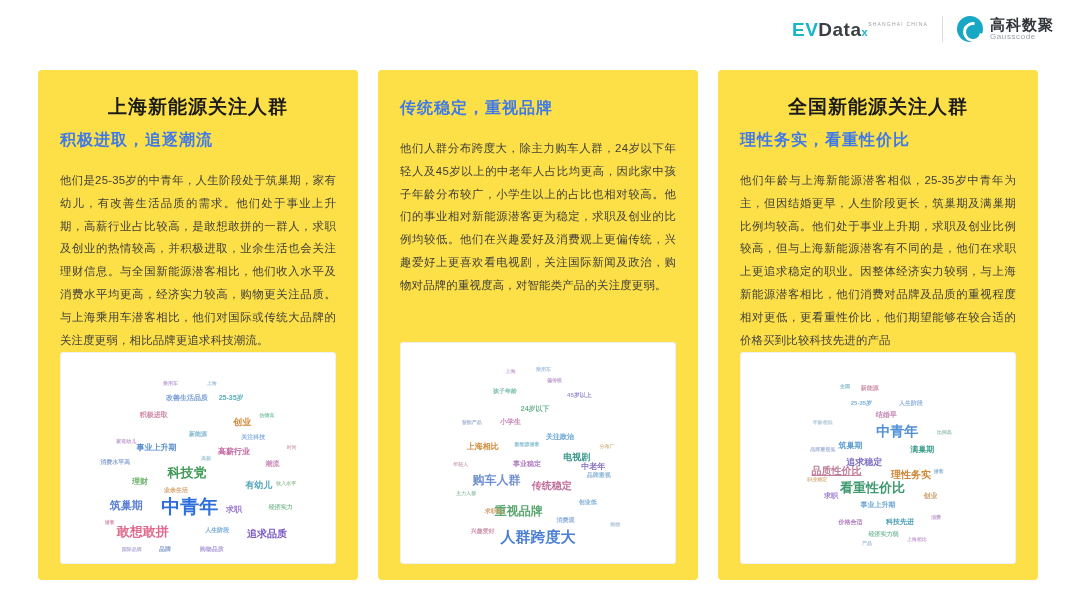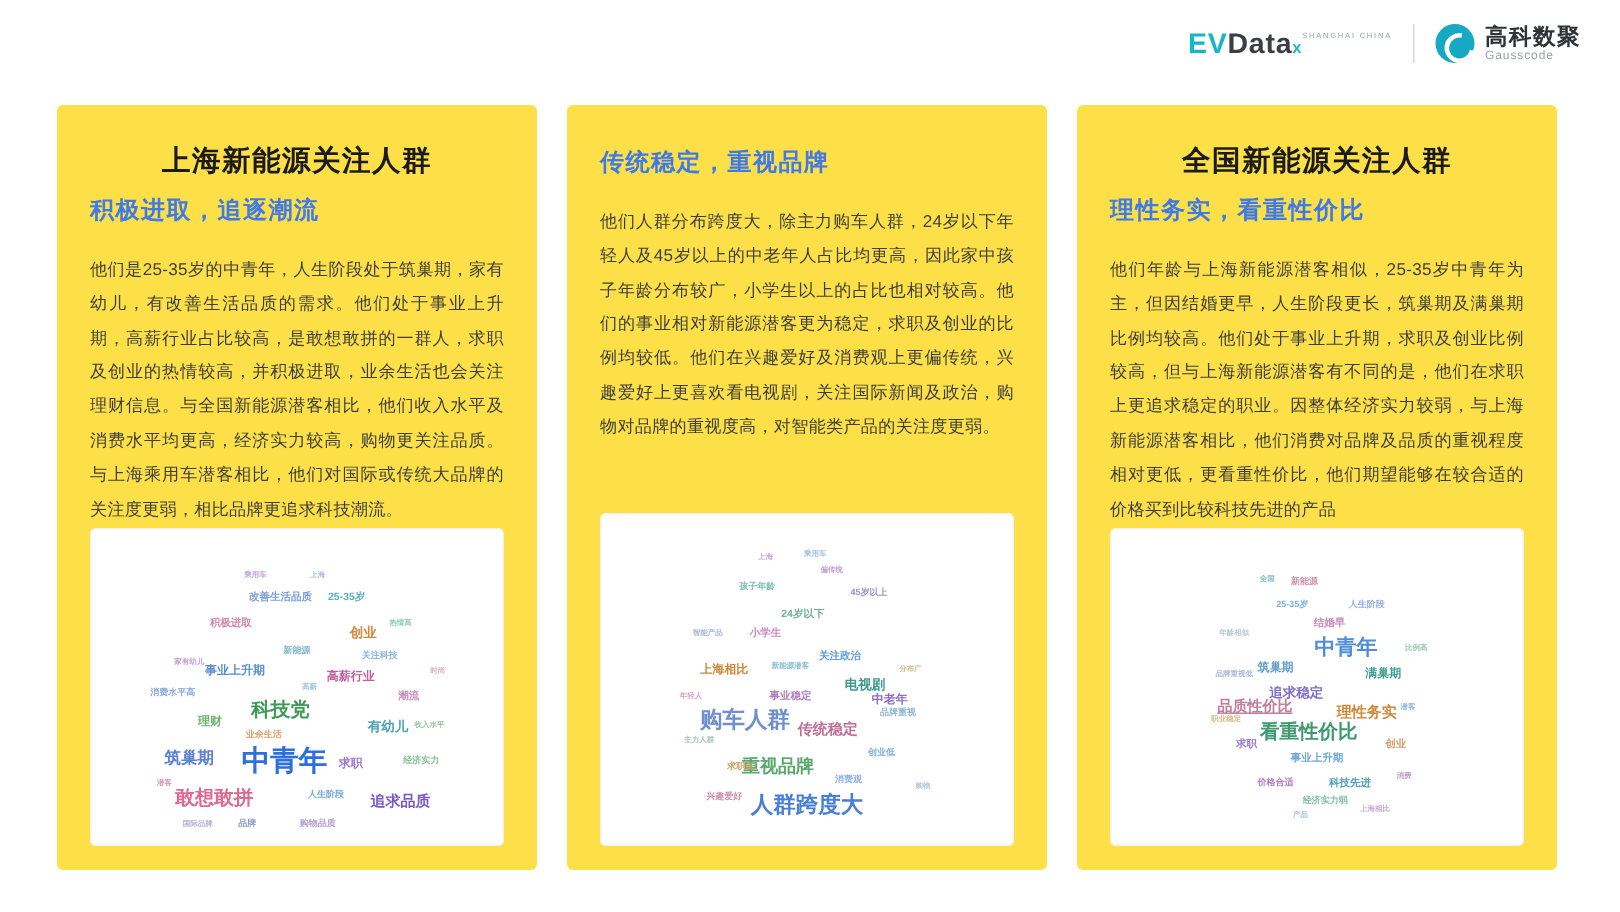--- a/index.html
+++ b/index.html
@@ -152,21 +152,21 @@
   </div>
 
   <div class="card">
     <div class="subtitle">传统稳定，重视品牌</div>
     <div class="body">他们人群分布跨度大，除主力购车人群，24岁以下年轻人及45岁以上的中老年人占比均更高，因此家中孩子年龄分布较广，小学生以上的占比也相对较高。他们的事业相对新能源潜客更为稳定，求职及创业的比例均较低。他们在兴趣爱好及消费观上更偏传统，兴趣爱好上更喜欢看电视剧，关注国际新闻及政治，购物对品牌的重视度高，对智能类产品的关注度更弱。</div>
     <div class="cloud-wrap">
       <div class="cloud">
           <span style="left: 50%; top: 88%; font-size: 15px; color: rgb(74, 127, 212);">人群跨度大</span>
           <span style="left: 43%; top: 76%; font-size: 12px; color: rgb(90, 168, 111);">重视品牌</span>
           <span style="left: 55%; top: 65%; font-size: 10px; color: rgb(192, 111, 154); text-align: right;">传统稳定</span>
-          <span style="left: 35%; top: 62%; font-size: 15px; color: rgb(111, 143, 208);">购车人群</span>
+          <span style="left: 35%; top: 62%; font-size: 12px; color: rgb(111, 143, 208);">购车人群</span>
           <span style="left: 64%; top: 52%; font-size: 9px; color: rgb(63, 154, 143);">电视剧</span>
           <span style="left: 70%; top: 36%; font-size: 8px; color: rgb(138, 111, 196); margin-top: 44px;">中老年</span>
           <span style="left: 30%; top: 47%; font-size: 8px; color: rgb(208, 137, 58);">上海相比</span>
           <span style="left: 58%; top: 43%; font-size: 7px; color: rgb(95, 159, 208);">关注政治</span>
           <span style="left: 40%; top: 36%; font-size: 7px; color: rgb(201, 139, 184);">小学生</span>
           <span style="left: 49%; top: 30%; font-size: 7px; color: rgb(111, 179, 143);">24岁以下</span>
           <span style="left: 65%; top: 24%; font-size: 6px; color: rgb(154, 143, 208);">45岁以上</span>
           <span style="left: 34%; top: 76%; font-size: 6px; color: rgb(208, 160, 106);">求职低</span>
           <span style="left: 68%; top: 72%; font-size: 6px; color: rgb(127, 176, 216);">创业低</span>
           <span style="left: 46%; top: 55%; font-size: 7px; color: rgb(176, 127, 192);">事业稳定</span>

